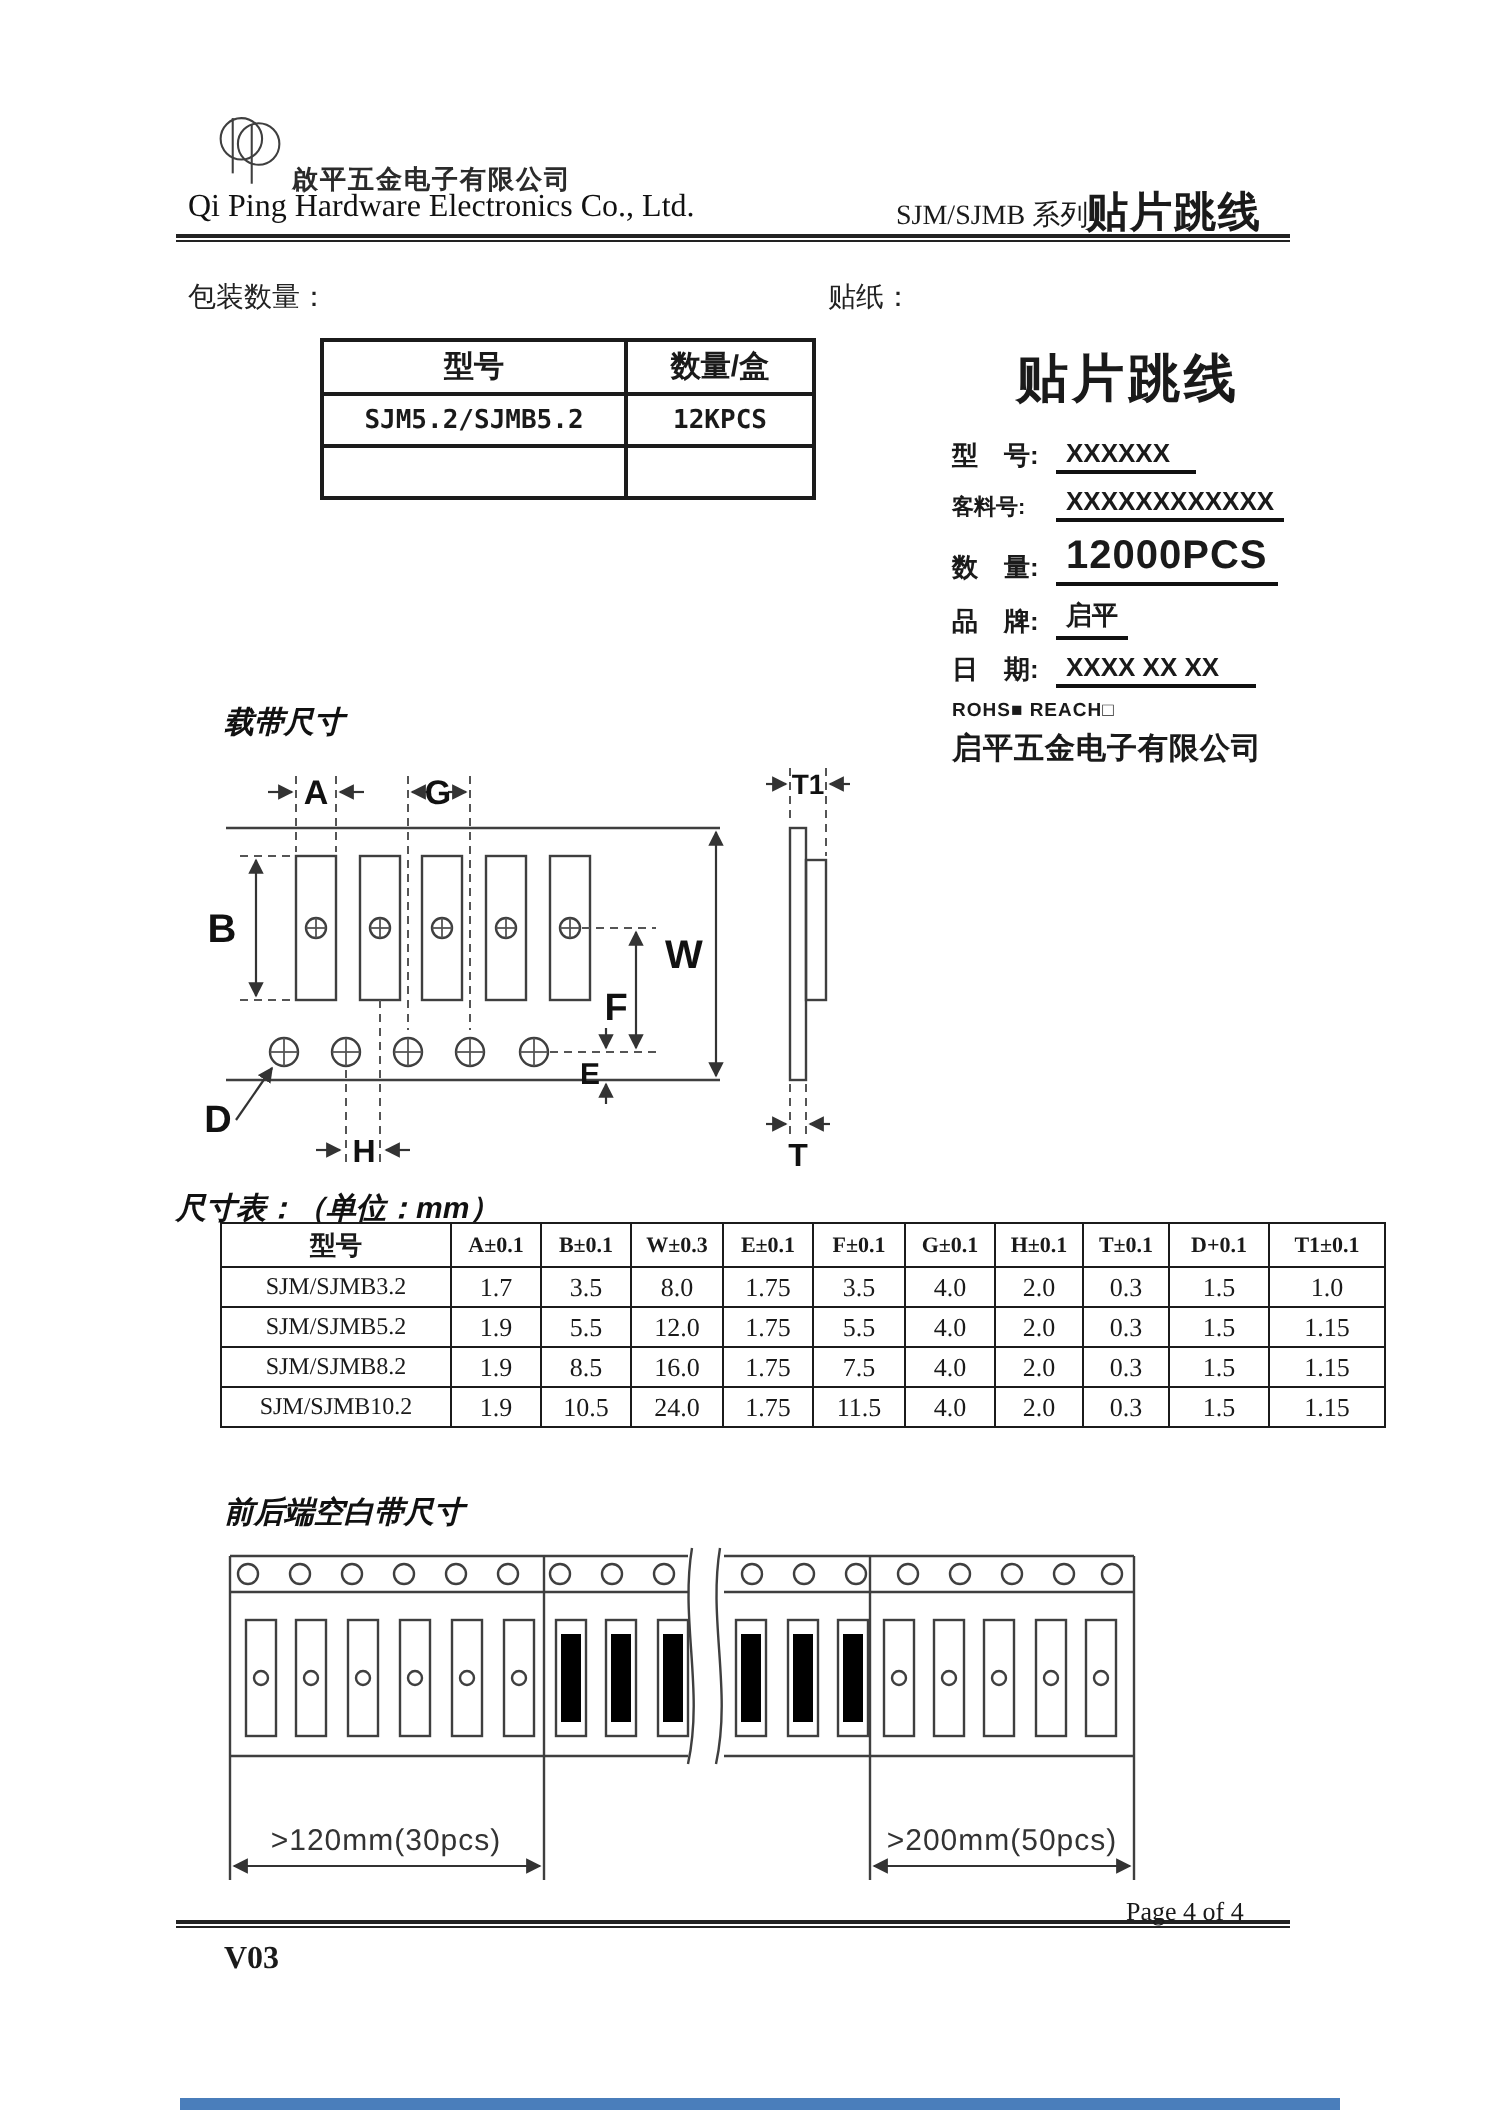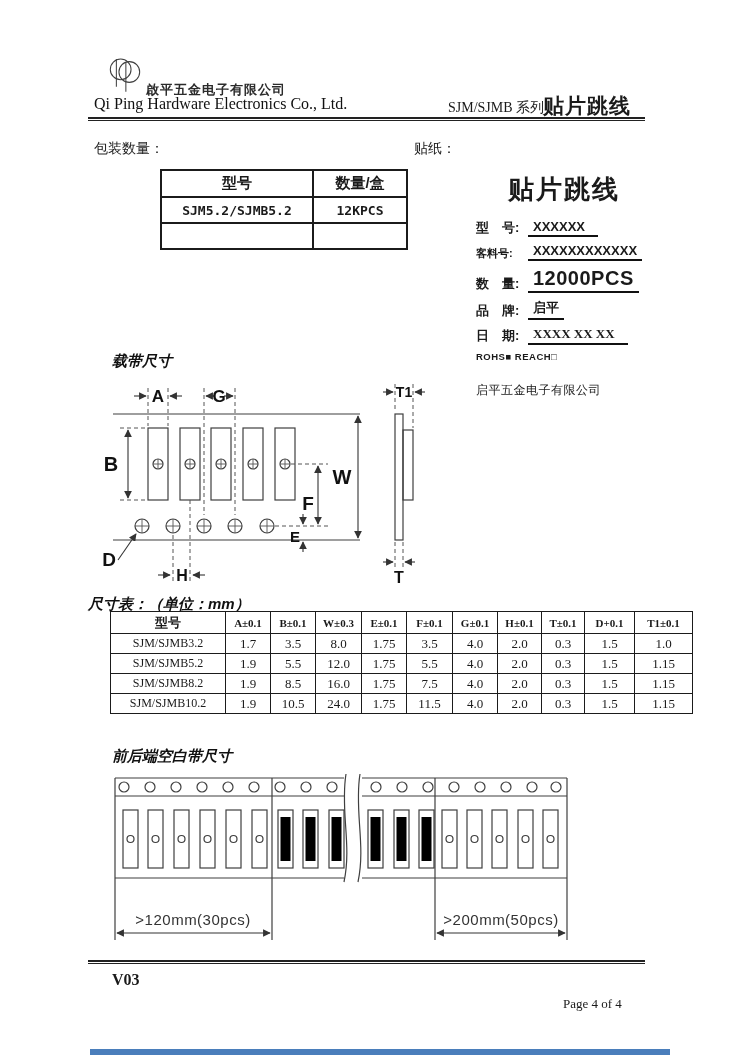--- a/index.html
+++ b/index.html
@@ -34,23 +34,23 @@
   .stk-title { text-align:center; font-family:"Liberation Serif","DejaVu Serif",serif;
                font-weight:bold; font-size:26px; letter-spacing:2px; margin-bottom:12px; }
   .stk-row { display:flex; align-items:flex-end; margin:3px 0 6px 8px; }
   .stk-field-label { font-size:13px; font-weight:bold; width:52px; flex:none; white-space:nowrap; }
   .stk-row:nth-of-type(3) .stk-field-label { font-size:11px; }
   .stk-field-value { font-size:13px; font-weight:bold; border-bottom:2px solid #111;
                      padding:0 5px 1px 5px; white-space:nowrap; }
   .stk-row:nth-of-type(2) .stk-field-value { min-width:70px; }
   .stk-row:nth-of-type(3) .stk-field-value { min-width:100px; }
   .stk-row.big .stk-field-value { font-size:20px; letter-spacing:.5px; min-width:100px; }
-  .stk-row:nth-of-type(6) .stk-field-value { min-width:100px;font-family:Liberation Serif, serif; }
-  .stk-compliance { font-size:9.5px; font-weight:bold; margin:4px 0 20px 8px; letter-spacing:.5px; }
-  .stk-company { font-size:12px; font-weight:normal; margin-left:8px; letter-spacing:.5px; }
+  .stk-row:nth-of-type(6) .stk-field-value { min-width:100px; }
+  .stk-compliance { font-size:9.5px; font-weight:bold; margin:4px 0 4px 8px; letter-spacing:.5px; }
+  .stk-company { font-size:15px; font-weight:bold; margin-left:8px; letter-spacing:.5px; }
 
   
   .carrier-title { left:112px; top:352px; }
   .carrier-svg { left:96px; top:370px; }
   .leader-title { left:112px; top:747px; }
   .leader-svg { left:88px; top:770px; }
   svg line, svg path.ln, svg rect, svg circle { stroke:#3f3f3f; fill:none; stroke-width:1.2; }
   svg .dash { stroke:#555; stroke-width:1; stroke-dasharray:4 3; }
   svg .cross { stroke-width:.9; stroke:#555; }
   svg .fillblk { fill:#000; stroke:none; }
@@ -65,21 +65,21 @@
                font-family:"Liberation Serif","DejaVu Serif",serif; }
   .dim-table th, .dim-table td { border:1.5px solid #1b1b1b; text-align:center; vertical-align:middle; padding:0; }
   .dim-table th { height:22px; font-size:11px; font-weight:bold; }
   .dim-table th:first-child { font-size:13px; font-family:"Liberation Sans",sans-serif; }
   .dim-table td { height:20px; font-size:13px; }
   .dim-table td:first-child { font-size:12px; }
 
   
   .version { left:112px; top:971px; font-size:16px; font-weight:bold;
              font-family:"Liberation Serif","DejaVu Serif",serif; }
-  .pageno  { left:563px; top:996px; font-size:13px; font-family:"Liberation Serif","DejaVu Serif",serif; }
+  .pageno  { left:563px; top:948px; font-size:13px; font-family:"Liberation Serif","DejaVu Serif",serif; }
   .accent-bar { left:90px; top:1049px; width:580px; height:6px; background:#4a7ebb; }
 </style>
 </head>
 <body>
 
 <div class="page">
 
   <svg class="abs" style="left:106px;top:49px" width="38" height="46" viewBox="0 0 44 50">
     <circle cx="17" cy="22" r="12" stroke="#4a3a28" stroke-width="5" fill="none"></circle>
     <line x1="12" y1="10" x2="12" y2="42" stroke="#4a3a28" stroke-width="5"></line>

